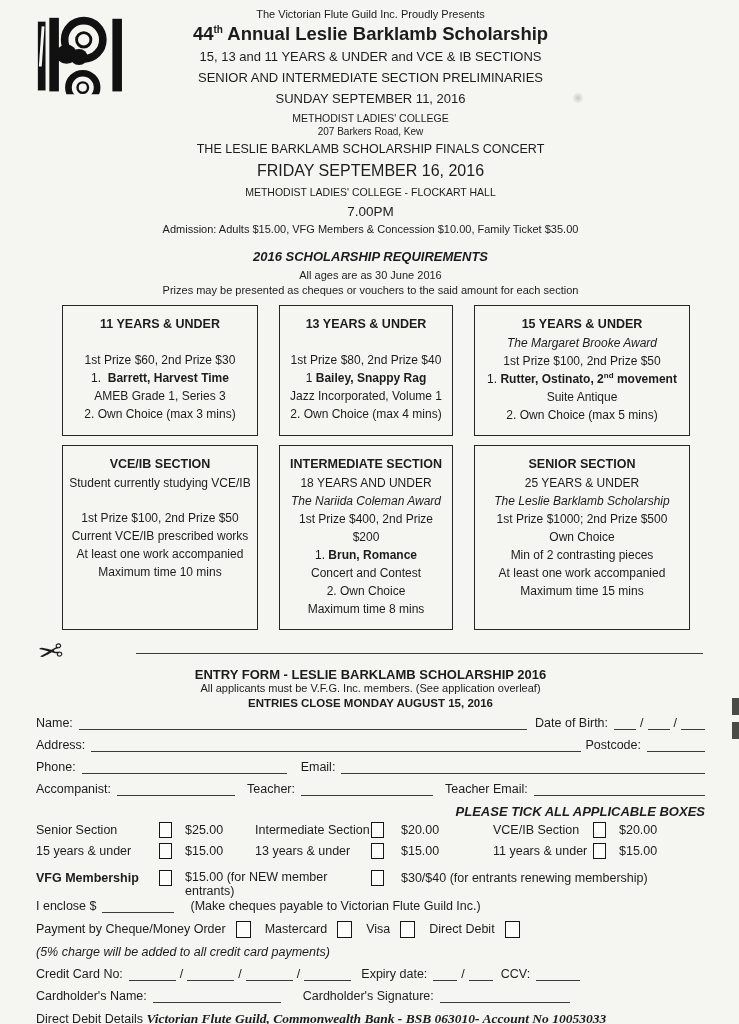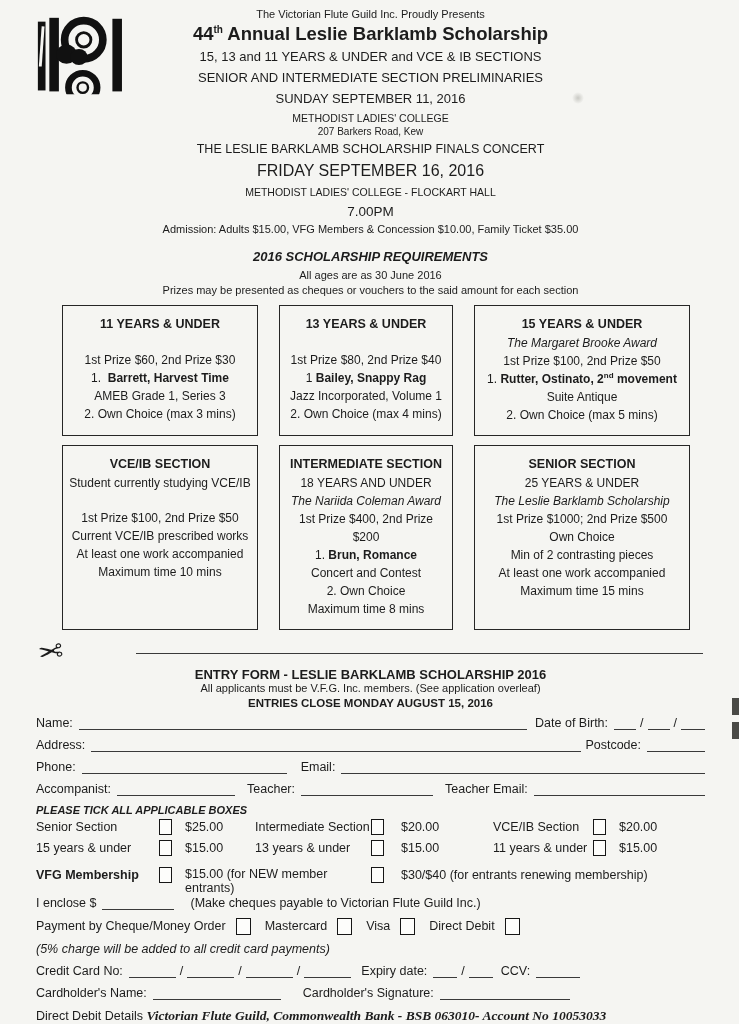--- a/index.html
+++ b/index.html
@@ -45,21 +45,21 @@
   
   .ef-title{font-size:13px;font-weight:bold;}
   .ef-note{font-size:11px;margin-bottom:3px;}
   .ef-close{font-size:11.5px;font-weight:bold;margin-bottom:7px;}
   .frow{display:flex;align-items:flex-end;margin-bottom:8px;white-space:nowrap;}
   .frow .lbl{margin-right:6px;}
   .ln{display:inline-block;border-bottom:1.3px solid #3a3a3a;height:13px;}
   .fill{flex:1;}
   .sep{margin:0 4px;}
   .acc-note{font-size:10.5px;font-style:italic;margin:2px 0 4px;}
-  .tick-note{font-size:11px;font-weight:bold;font-style:italic;margin-bottom:2px;}
+  .tick-note{font-size:13px;font-weight:bold;font-style:italic;margin-bottom:2px;text-align:right;}
   .cb{width:13px;height:16px;border:1.8px solid #161616;display:inline-block;background:#fdfdfb;box-sizing:border-box;}
   .fees{display:grid;grid-template-columns:123px 26px 70px 116px 30px 92px 100px 26px 1fr;
     align-items:center;row-gap:3px;margin-bottom:6px;}
   .fees>div{height:18px;display:flex;align-items:center;}
   .payrow{display:flex;align-items:center;margin-bottom:7px;}
   .payrow .cb{width:15px;height:17px;margin:0 14px 0 10px;}
   .surcharge{font-style:italic;margin-bottom:8px;}
   .dd-line{margin-bottom:4px;}
   .dd-val{font-family:"Liberation Serif",serif;font-weight:bold;font-style:italic;font-size:13.5px;}
   .artifact{position:absolute;right:0;width:7px;height:17px;background:#4a4a46;}

